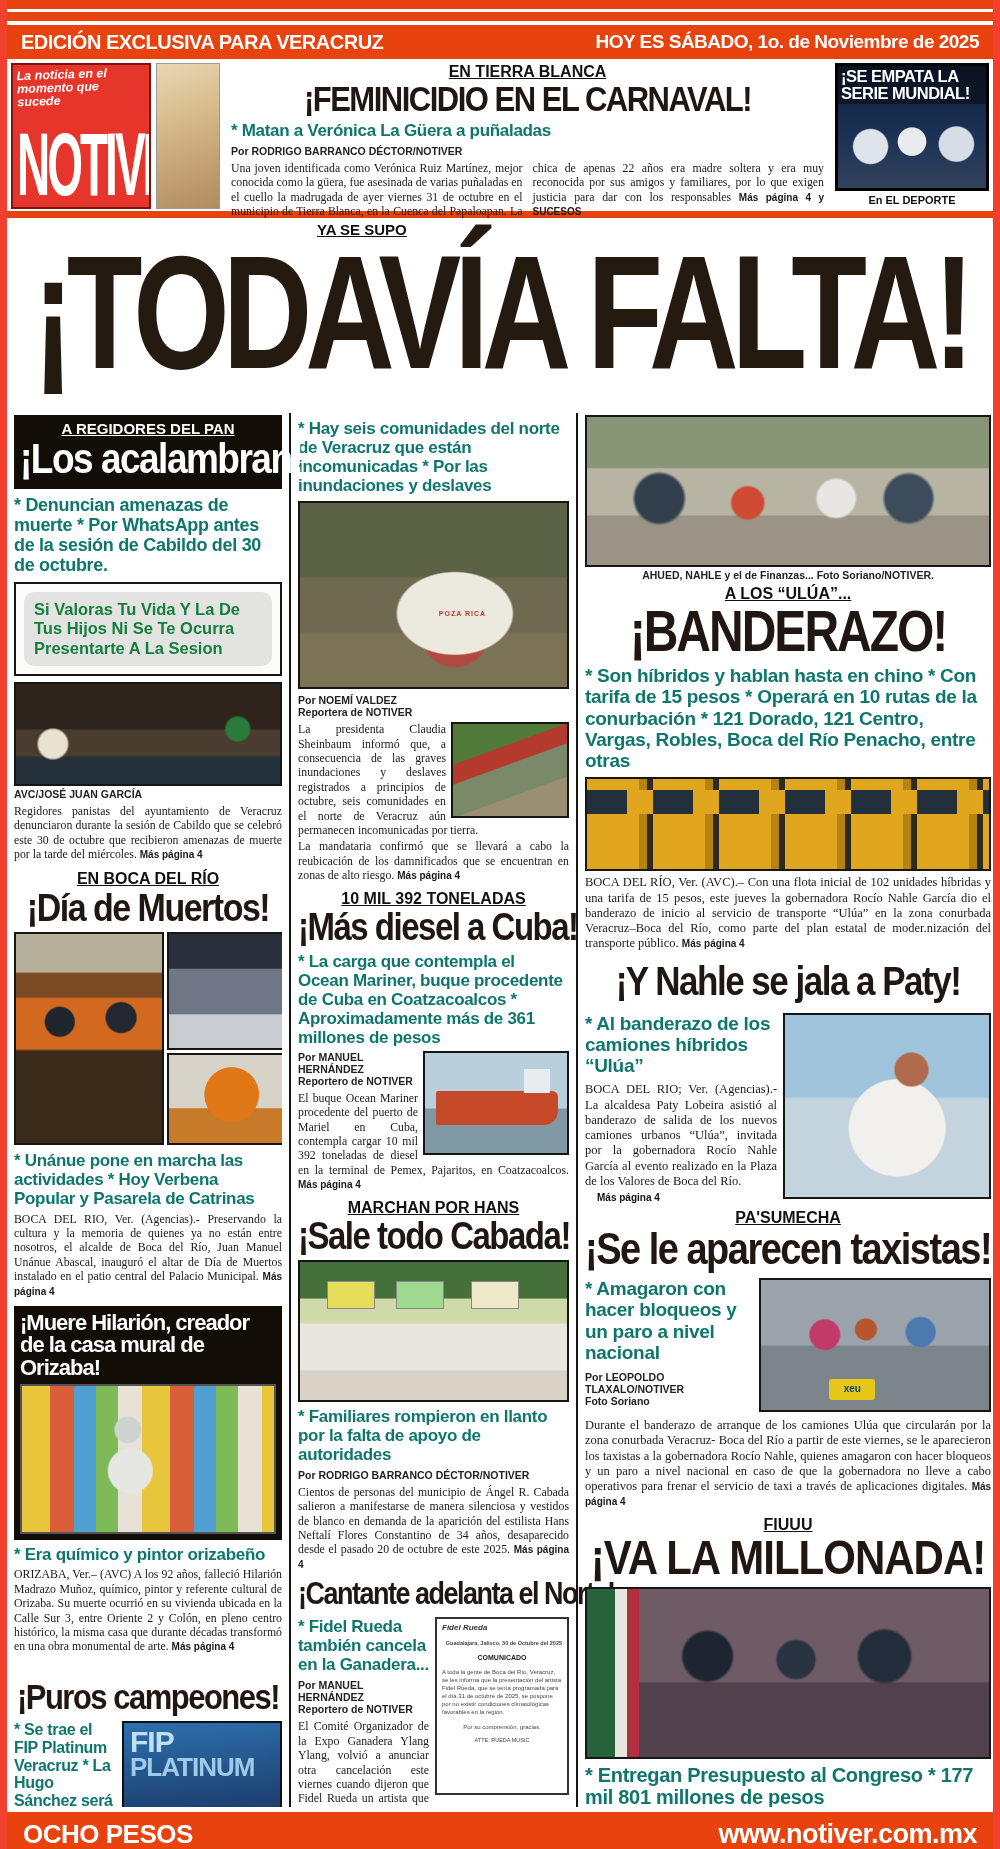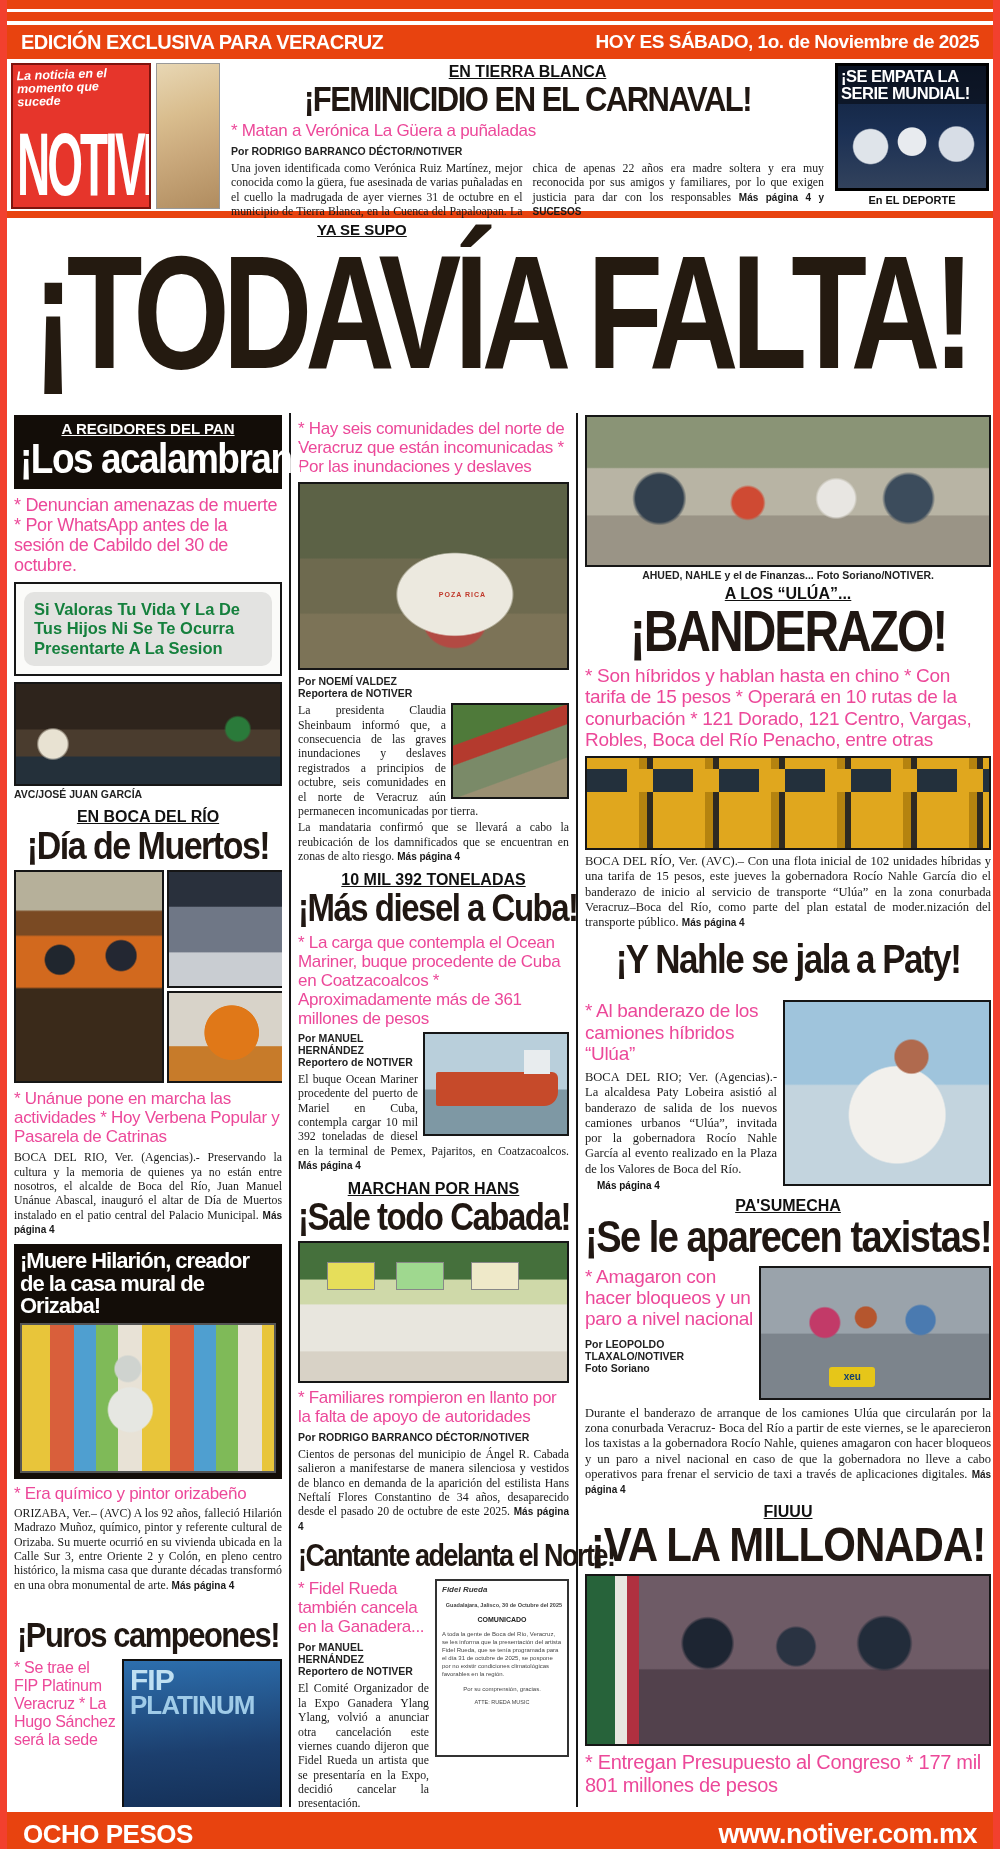--- a/index.html
+++ b/index.html
@@ -17,21 +17,21 @@
   .masthead { width:140px; background:#e6352b; border:2px solid #7e140e; color:#fff; padding:3px 4px; overflow:hidden; }
   .masthead .tagline { font-size:12.5px; font-weight:bold; font-style:italic; line-height:1.05; transform:rotate(-2deg); }
   .masthead .brand { font-size:46px; font-weight:900; letter-spacing:-3px; transform:scaleY(1.95); transform-origin:50% 12%; text-align:center; margin-top:10px; }
   .selfie { width:64px; border:1px solid #999;
             background:linear-gradient(160deg,#e8d7b4 0%,#d9bd8e 35%,#caa97c 60%,#b08c5f 100%); }
   .lead { flex:1; padding:0 6px; }
   .kicker { font-weight:bold; font-size:16px; text-align:center; text-decoration:underline; letter-spacing:0; color:#111; }
   .lead .hl-wrap { height:36px; overflow:visible; }
   .hl { font-weight:900; color:#201712; letter-spacing:-1.5px; line-height:1; text-align:center; white-space:nowrap; }
   .lead .hl { font-size:31px; transform:scaleY(1.15); transform-origin:center top; }
-  .subhead { font-weight:normal; font-size:17px; line-height:1.12; color:#ec4899; letter-spacing:-0.3px; }
+  .subhead { font-weight:bold; font-size:17px; line-height:1.12; color:#0f766e; letter-spacing:-0.3px; }
   .byline { font-weight:bold; font-size:10.5px; line-height:1.15; color:#222; margin:5px 0 4px 0; }
   .serif { font-family:"Liberation Serif", serif; font-size:11.8px; line-height:1.22; text-align:justify; color:#191919; }
   .more { font-family:"Liberation Sans",sans-serif; font-weight:bold; font-size:10px; }
   .lead .cols { column-count:2; column-gap:10px; margin-top:3px; }
   .series { width:154px; }
   .series .box { border:3px solid #000; height:128px; background:#0f1d33; position:relative; overflow:hidden; }
   .series .box .ph { position:absolute; inset:0;
       background:
         radial-gradient(circle at 22% 66%, #dfe4ea 0 12%, transparent 13%),
         radial-gradient(circle at 50% 62%, #e8ebef 0 13%, transparent 14%),
@@ -207,20 +207,21 @@
         <div class="hlwrapL" style="height:44px">
             <div class="hl" style="font-size:37px; transform:scaleY(1.15); transform-origin:center top;">¡Los acalambran!</div>
           </div>
       </div>
       <div class="subhead" style="margin:6px 0 6px 0; font-size:18px">* Denuncian amenazas de muerte * Por WhatsApp antes de la sesión de Cabildo del 30 de octubre.</div>
       <div class="wamsg">
         <div class="bubble">Si Valoras Tu Vida Y La De Tus Hijos Ni Se Te Ocurra Presentarte A La Sesion</div>
       </div>
       <div class="photo cabildo" style="margin-top:6px"></div>
       <div class="caption">AVC/JOSÉ JUAN GARCÍA</div>
+      <p class="serif"><span>Regidores panistas del ayuntamiento de Veracruz denunciaron durante la sesión de Cabildo que se celebró este 30 de octubre que recibieron amenazas de muerte por la tarde del miércoles. </span><span class="more">Más página 4</span></p>
 
       <div class="kicker" style="margin-top:8px">EN BOCA DEL RÍO</div>
       <div class="hlwrapL" style="height:42px">
           <div class="hl" style="font-size:34px; transform:scaleY(1.15); transform-origin:center top;">¡Día de Muertos!</div>
         </div>
       <div class="photo" style="border:none; margin-top:2px">
         <div class="muertos-grid">
           <div class="p1 photo" style="margin:0"></div>
           <div class="p2 photo" style="margin:0"></div>
           <div class="p3 photo" style="margin:0"></div>
@@ -333,21 +334,21 @@
         </div>
       <div class="subhead" style="font-size:19px; margin-top:4px">* Son híbridos y hablan hasta en chino * Con tarifa de 15 pesos * Operará en 10 rutas de la conurbación * 121 Dorado, 121 Centro, Vargas, Robles, Boca del Río Penacho, entre otras</div>
       <div class="photo buses" style="margin-top:6px">
         <div class="win"></div>
       </div>
       <p class="serif" style="font-size:12.5px; margin-top:4px"><span>BOCA DEL RÍO, Ver. (AVC).– Con una flota inicial de 102 unidades híbridas y una tarifa de 15 pesos, este jueves la gobernadora Rocío Nahle García dio el banderazo de inicio al servicio de transporte “Ulúa” en la zona conurbada Veracruz–Boca del Río, como parte del plan estatal de moder.nización del transporte público. </span><span class="more">Más página 4</span></p>
 
       <div class="hlwrapL" style="height:42px; margin-top:8px">
           <div class="hl" style="font-size:35px; transform:scaleY(1.15); transform-origin:center top;">¡Y Nahle se jala a Paty!</div>
         </div>
-      <div class="clearfix" style="margin-top:20px">
+      <div class="clearfix" style="margin-top:11px">
         <div class="photo hug"></div>
         <div class="subhead" style="font-size:19px">* Al banderazo de los camiones híbridos “Ulúa”</div>
         <p class="serif" style="font-size:12.5px; margin-top:6px">BOCA DEL RIO; Ver. (Agencias).- La alcaldesa Paty Lobeira asistió al banderazo de salida de los nuevos camiones urbanos “Ulúa”, invitada por la gobernadora Rocío Nahle García al evento realizado en la Plaza de los Valores de Boca del Río.</p>
         <div class="more" style="margin:3px 0 0 12px">Más página 4</div>
       </div>
 
       <div class="kicker" style="margin-top:6px">PA'SUMECHA</div>
       <div class="hlwrapL" style="height:46px">
           <div class="hl" style="font-size:38px; transform:scaleY(1.15); transform-origin:center top;">¡Se le aparecen taxistas!</div>
         </div>

